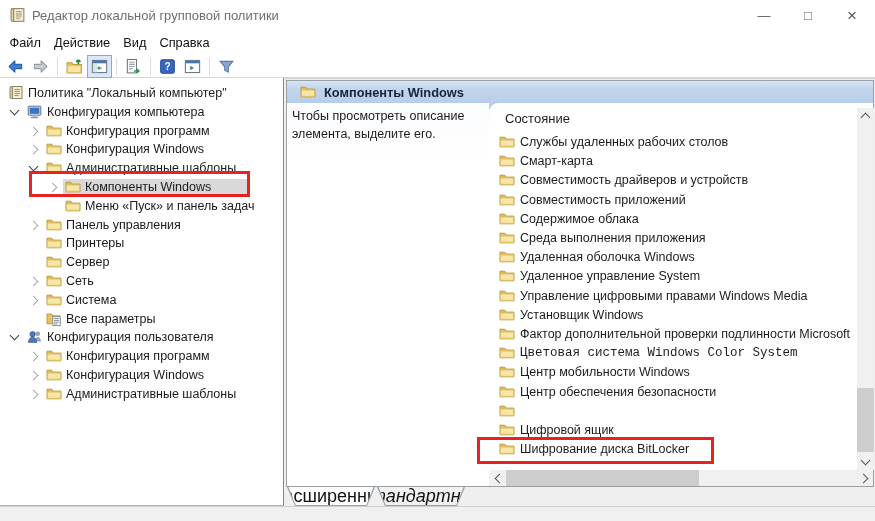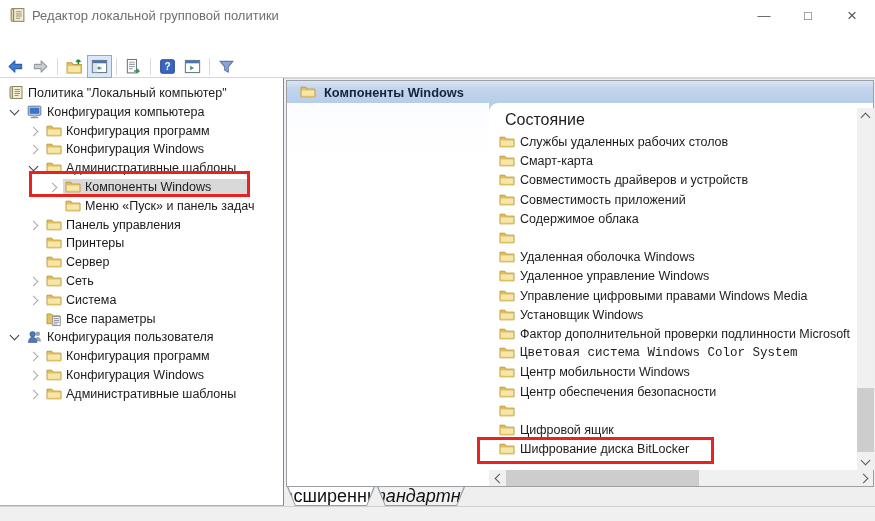--- a/index.html
+++ b/index.html
@@ -40,21 +40,21 @@
              border:1px solid #9aa0a6;box-sizing:border-box;}
   .hdr{position:absolute;left:0;top:0;right:0;height:22px;
        background:linear-gradient(180deg,#d9e4f4 0%,#c3d5ec 35%,#b7cde8 100%);
        display:flex;align-items:center;}
   .hdr svg{margin-left:13px;}
   .hdrtitle{margin-left:8px;font-size:12.8px;font-weight:600;color:#15243d;}
   .rbody{position:absolute;left:0;top:22px;right:0;bottom:0;background:linear-gradient(180deg,#fbfcfe,#ffffff 60px);}
   .desc{position:absolute;left:5px;top:5px;width:205px;font-size:12.5px;line-height:17.5px;color:#1b1b1b;}
   .corner-patch{position:absolute;left:202px;top:0;width:18px;height:18px;background:#b7cde8;}
   .listpanel{position:absolute;left:202px;top:0;right:0;height:367px;background:#fff;border-top-left-radius:9px;z-index:1;}
-  .colhdr{position:absolute;left:16px;top:8px;font-size:16px;color:#1d1d1d;}
+  .colhdr{position:absolute;left:16px;top:8px;font-size:13px;color:#1d1d1d;}
   .lrow{position:absolute;left:0;width:100%;height:19px;}
   .lrow svg{position:absolute;left:10px;top:1px;}
   .llabel{position:absolute;left:31px;top:0;height:19px;line-height:19px;font-size:12.5px;color:#1c1c1c;white-space:nowrap;}
   
   .vsb{position:absolute;left:570px;top:5px;width:17px;height:362px;background:#f0f0f0;z-index:2;}
   .hsb{position:absolute;left:202px;top:367px;width:384px;height:16px;background:#f0f0f0;z-index:2;}
   .sb-btn{position:absolute;width:17px;height:16px;display:flex;align-items:center;justify-content:center;background:#f0f0f0;}
   .sch{width:6px;height:6px;border-top:1.4px solid #565656;border-right:1.4px solid #565656;display:block;}
   .sch.up{transform:rotate(-45deg);margin-top:3px;}
   .sch.down{transform:rotate(135deg);margin-bottom:3px;}
@@ -152,20 +152,26 @@
         <use href="#i-scroll"></use>
       </svg>
     <span class="title">Редактор локальной групповой политики</span>
     <div class="wcontrols">
         <div class="wctrl minimize">—</div>
         <div class="wctrl maximize">□</div>
         <div class="wctrl close">×</div>
       </div>
   </div>
 
+  <div class="menubar">
+      <div class="menu-item">Файл</div>
+      <div class="menu-item">Действие</div>
+      <div class="menu-item">Вид</div>
+      <div class="menu-item">Справка</div>
+    </div>
   <div class="toolbar">
       <div class="tbtn">
         <svg width="17" height="17">
           <use href="#i-back"></use>
         </svg>
       </div>
       <div class="tbtn">
         <svg width="17" height="17">
           <use href="#i-forward"></use>
         </svg>
@@ -327,20 +333,21 @@
     </div>
 
   <div class="rightpane">
     <div class="hdr">
       <svg width="16" height="16">
           <use href="#i-folder"></use>
         </svg>
       <span class="hdrtitle">Компоненты Windows</span>
     </div>
     <div class="rbody">
+      <div class="desc">Чтобы просмотреть описание элемента, выделите его.</div>
       <div class="corner-patch"></div>
       <div class="listpanel">
         <div class="colhdr">Состояние</div>
         <div id="settings-list">
             <div class="lrow" style="top: 30px;">
               <svg width="16" height="16">
                 <use href="#i-folder"></use>
               </svg>
               <span class="llabel">Службы удаленных рабочих столов</span>
             </div>
@@ -365,32 +372,33 @@
             <div class="lrow" style="top: 106.8px;">
               <svg width="16" height="16">
                 <use href="#i-folder"></use>
               </svg>
               <span class="llabel">Содержимое облака</span>
             </div>
             <div class="lrow" style="top: 126px;">
               <svg width="16" height="16">
                 <use href="#i-folder"></use>
               </svg>
+              <span class="llabel">Среда выполнения приложения</span>
             </div>
             <div class="lrow" style="top: 145.2px;">
               <svg width="16" height="16">
                 <use href="#i-folder"></use>
               </svg>
               <span class="llabel">Удаленная оболочка Windows</span>
             </div>
             <div class="lrow" style="top: 164.4px;">
               <svg width="16" height="16">
                 <use href="#i-folder"></use>
               </svg>
-              <span class="llabel">Удаленное управление Windows</span>
+              <span class="llabel">Удаленное управление System</span>
             </div>
             <div class="lrow" style="top: 183.6px;">
               <svg width="16" height="16">
                 <use href="#i-folder"></use>
               </svg>
               <span class="llabel">Управление цифровыми правами Windows Media</span>
             </div>
             <div class="lrow" style="top: 202.8px;">
               <svg width="16" height="16">
                 <use href="#i-folder"></use>

